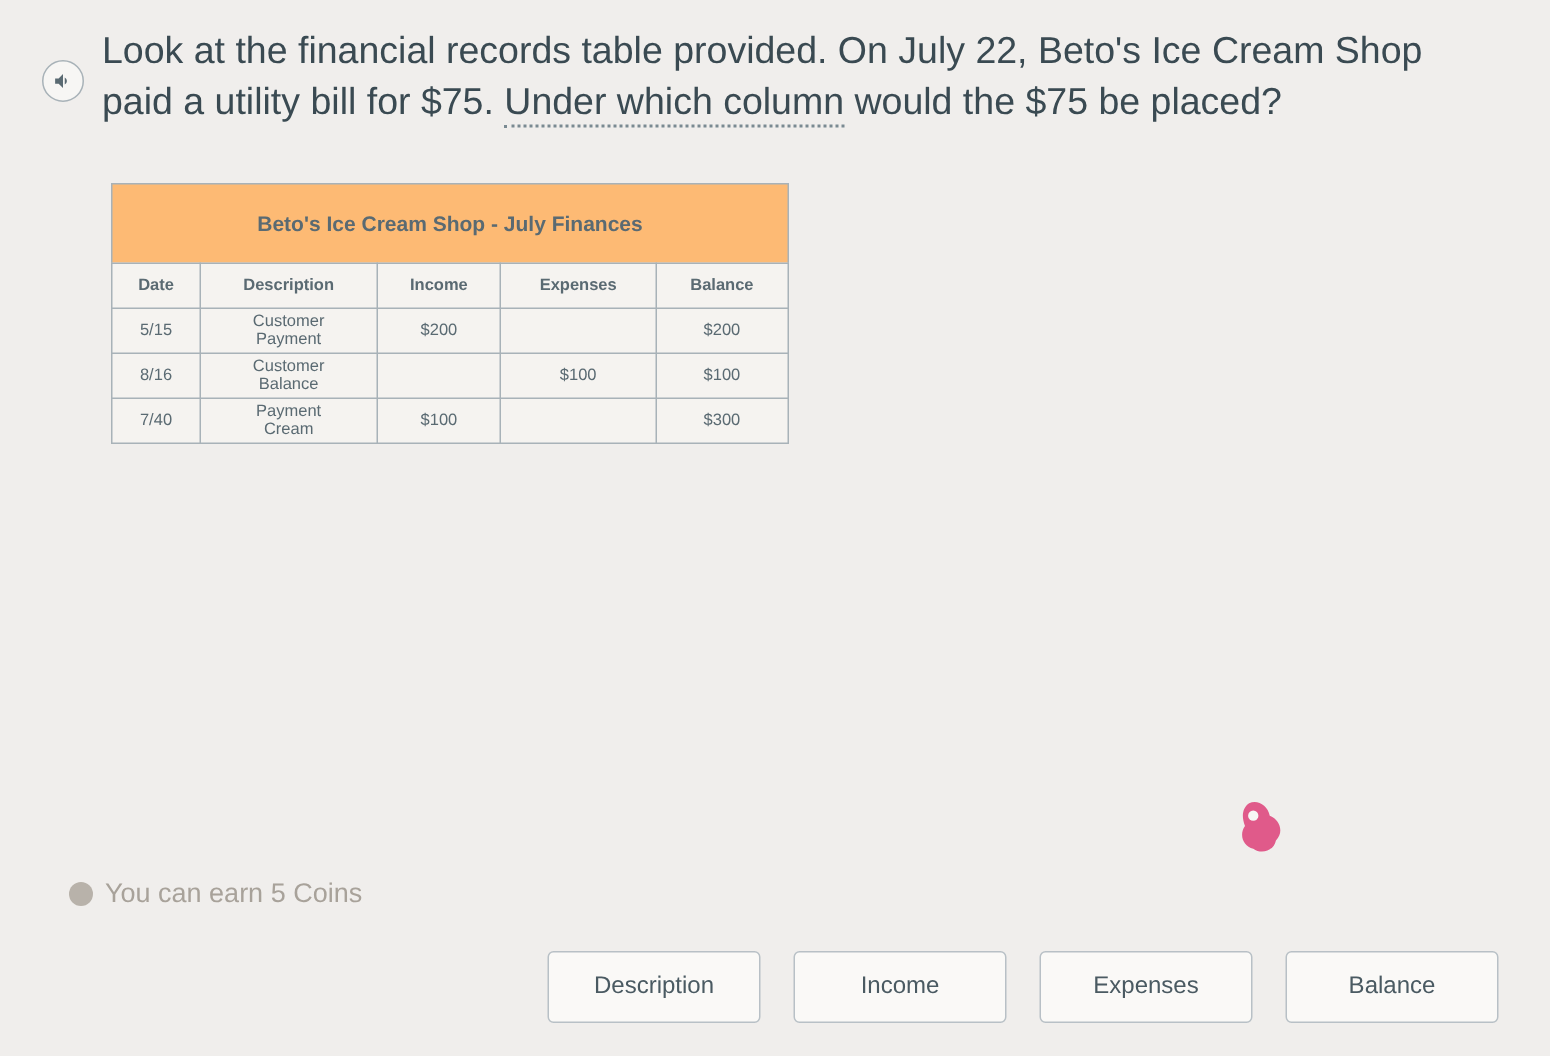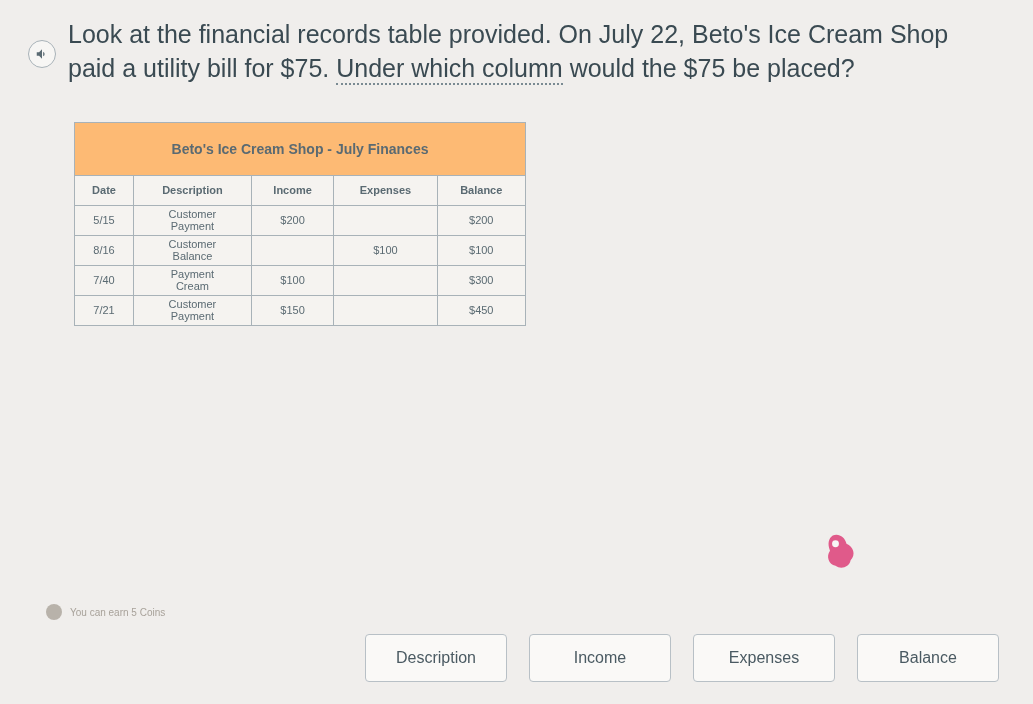--- a/index.html
+++ b/index.html
@@ -73,26 +73,26 @@
       vertical-align: middle;
     }
     th { font-weight: 700; }
     td.desc { line-height: 1.1; }
     td.desc .line1 { display:block; }
     td.desc .line2 { display:block; }
 
     .earn-row {
       position: absolute;
       left: 46px;
-      bottom: 84px;
+      bottom: 98px;
       display: flex;
       align-items: center;
       gap: 8px;
       color: #a8a29a;
-      font-size: 10px;
+      font-size: 18px;
     }
     .earn-dot {
       width: 16px; height: 16px; border-radius: 50%;
       background: #b8b2aa;
     }
 
     .pointer {
       position: absolute;
       right: 170px;
       bottom: 130px;
@@ -172,30 +172,20 @@
           <tr>
             <td>7/40</td>
             <td class="desc">
               <span class="line1">Payment</span>
               <span class="line2">Cream</span>
             </td>
             <td>$100</td>
             <td></td>
             <td>$300</td>
           </tr>
-          <tr>
-            <td>7/21</td>
-            <td class="desc">
-              <span class="line1">Customer</span>
-              <span class="line2">Payment</span>
-            </td>
-            <td>$150</td>
-            <td></td>
-            <td>$450</td>
-          </tr>
         </tbody>
     </table>
   </div>
 </div>
 
 <div class="earn-row">
   <div class="earn-dot"></div>
   <span>You can earn 5 Coins</span>
 </div>
 

